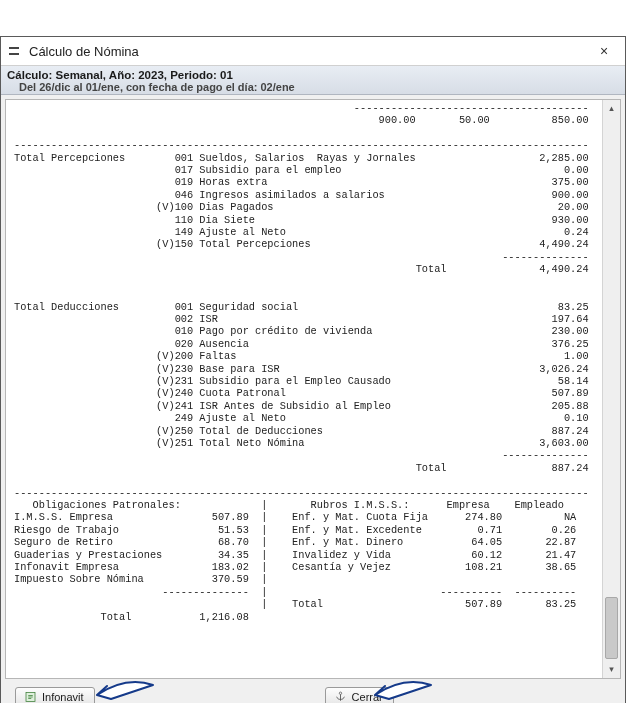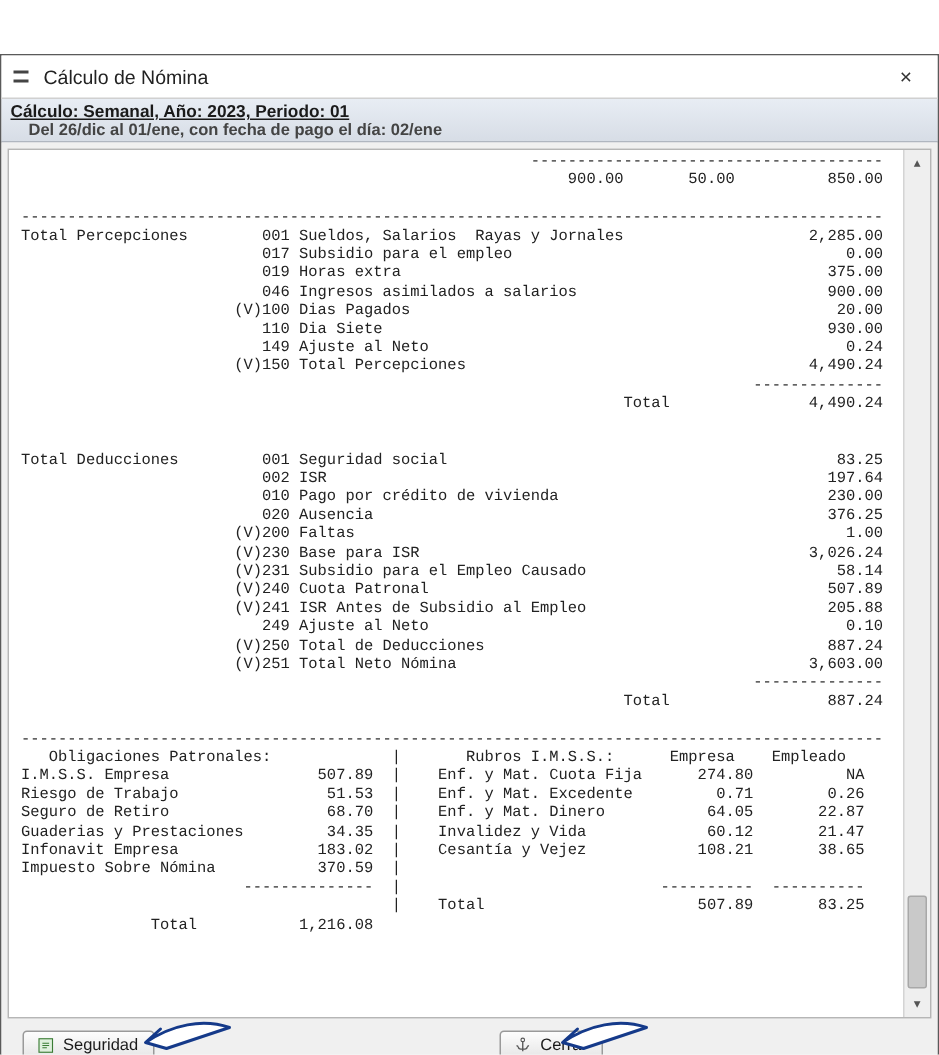--- a/index.html
+++ b/index.html
@@ -58,21 +58,21 @@
     color: #333;
     cursor: default;
   }
   .subheader {
     padding: 3px 6px 1px 6px;
     background: linear-gradient(#e8edf4, #d7dde6);
     border-bottom: 1px solid #b0b6c0;
     color: #1a1a1a;
     font-size: 11.5px;
   }
-  .subheader .line1 { font-weight: bold; text-decoration: underline; }
+  .subheader .line1 { font-weight: bold; }
   .subheader .line2 { padding-left: 12px; color: #444; font-size: 11px; font-weight: bold; }
 
   .content-wrap {
     flex: 1;
     background: #f0f0f0;
     padding: 4px;
     box-sizing: border-box;
     position: relative;
   }
   .report-frame {
@@ -224,21 +224,21 @@
     </div>
 
     <div class="button-row">
       <button class="win">
         <span class="ico-export">
           <svg viewBox="0 0 16 16">
               <rect x="2" y="2" width="12" height="12" fill="#dff0dd" stroke="#3a7c34"></rect>
               <path d="M5 6h6M5 8h6M5 10h4" stroke="#3a7c34" stroke-width="1"></path>
             </svg>
         </span>
-        <span>Seguridad</span>
+        <span>Infonavit</span>
       </button>
 
       <button class="win">
         <span class="ico-anchor">
           <svg viewBox="0 0 16 16">
               <circle cx="8" cy="3" r="1.6" fill="none" stroke="#555"></circle>
               <path d="M8 4.6V13 M4 9c0 3 8 3 8 0 M4 9l-1.5-1 M12 9l1.5-1" stroke="#555" fill="none" stroke-width="1.2"></path>
             </svg>
         </span>
         <span>Cerrar</span>

